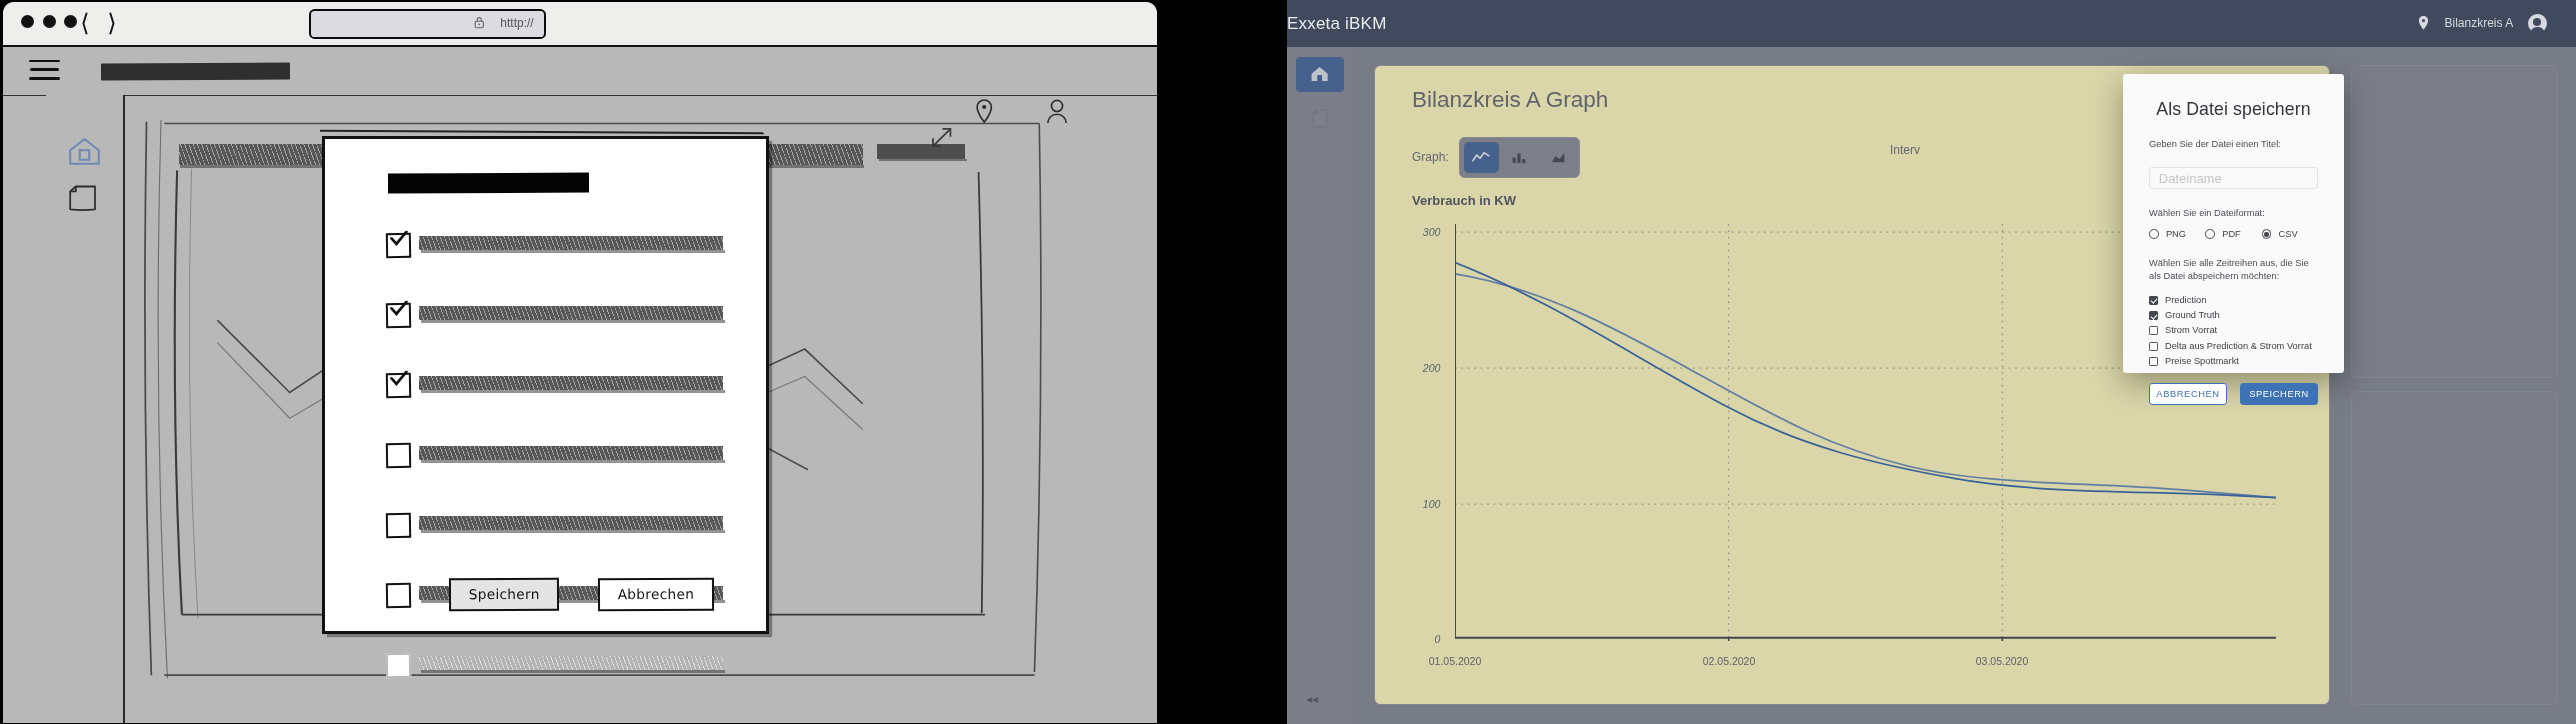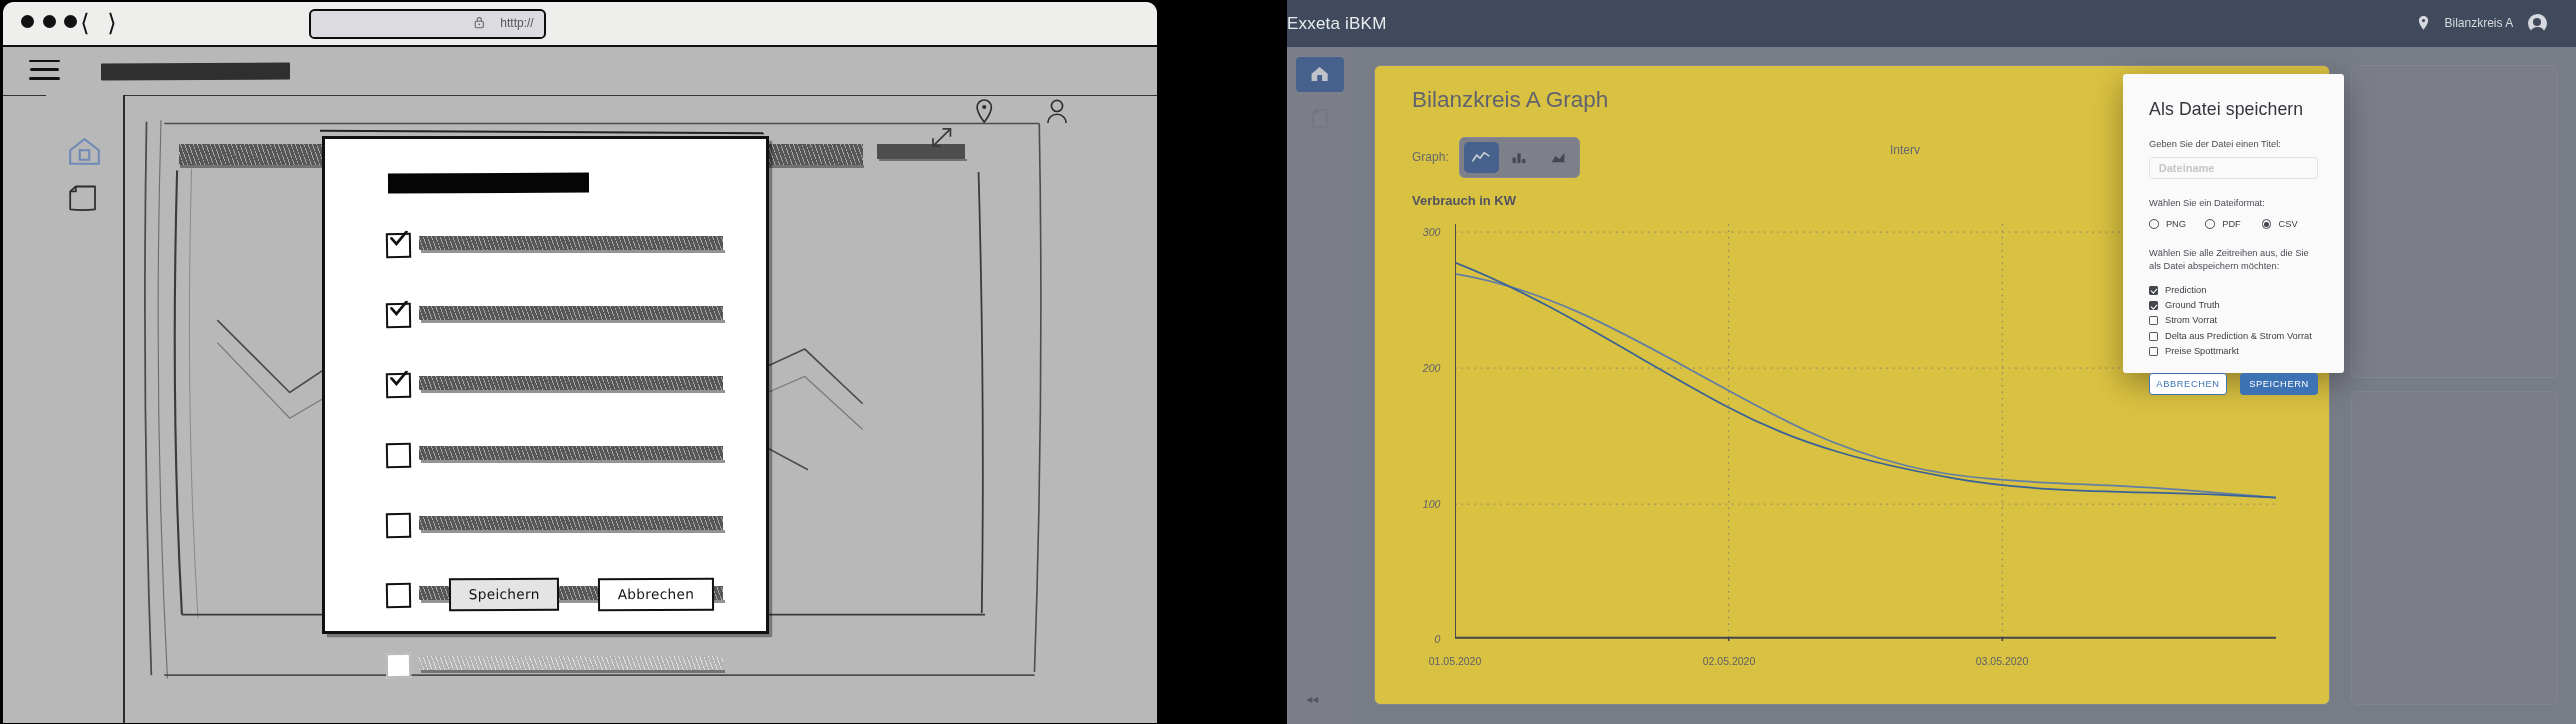--- a/index.html
+++ b/index.html
@@ -88,21 +88,21 @@
   .avatar:before{content:"";position:absolute;left:5.6px;top:4px;width:8px;height:8px;border-radius:50%;background:#414a5c;}
   .avatar:after{content:"";position:absolute;left:2.4px;top:13px;width:14.5px;height:8.8px;border-radius:7.2px 7.2px 0 0;background:#414a5c;}
 
   .app-body{position:absolute;left:0;top:47px;right:0;bottom:0;background:#8a8e99;}
   .app-sidebar{position:absolute;left:0;top:0;width:66px;bottom:0;background:#8e929c;}
   .sb-item{position:relative;width:48px;height:35px;margin:9.7px auto 0;border-radius:4px;
            display:flex;align-items:center;justify-content:center;}
   .sb-item.active{background:#4e6fa0;}
   .sb-collapse{position:absolute;left:19.3px;bottom:17.7px;color:#5d616c;font-size:12px;}
 
-  .main-card{position:absolute;left:87px;top:17.7px;width:954px;bottom:19.3px;background:#fde047;
+  .main-card{position:absolute;left:87px;top:17.7px;width:954px;bottom:19.3px;background:#fef9c3;
              border:0.8px solid #969aa4;border-radius:6.4px;}
   .main-title{position:absolute;left:37px;top:21px;font-size:22.5px;color:#6d717c;}
   .graph-toolbar{position:absolute;left:37px;top:71px;display:flex;align-items:center;gap:10px;}
   .gt-label{font-size:12px;color:#72767f;}
   .gt-group{display:flex;align-items:center;gap:3.2px;background:#8f939d;border:0.8px solid #9a9ea8;
             border-radius:5.6px;padding:4px;}
   .gt-btn{width:35px;height:31px;border-radius:4.8px;display:flex;align-items:center;justify-content:center;}
   .gt-btn.active{background:#4e6fa0;}
   .gt-right{position:absolute;left:515px;top:77px;font-size:12px;color:#72767f;}
 
@@ -114,25 +114,25 @@
 
   .side-cards{position:absolute;left:1064px;top:17.7px;right:17.7px;bottom:19.3px;display:flex;
               flex-direction:column;gap:13px;}
   .side-card{flex:1;background:#8d919b;border:0.8px solid #969aa4;border-radius:6.4px;}
 
   .scrim{position:absolute;left:0;top:0;right:0;bottom:0;background:rgba(30,33,40,.16);}
 
   
   .modal{position:absolute;left:836px;top:27px;width:221px;height:299px;background:#fafafa;
          border-radius:3.2px;box-shadow:0 9.7px 31px rgba(0,0,0,.34);padding:0 26px;box-sizing:border-box;}
-  .m-title{margin:0;padding-top:25px;font-size:17.7px;color:#33363d;font-weight:normal;letter-spacing:0.1px;}
+  .m-title{margin:0;padding-top:25px;font-size:17.7px;color:#33363d;font-weight:normal;letter-spacing:0.1px;text-align:center;}
   .m-lab{margin-top:17.7px;font-size:9.3px;color:#4a4d55;line-height:1.45;}
-  .m-input{margin-top:6px;width:100%;height:22px;box-sizing:border-box;border:0.8px solid #e2e2e4;
-           border-radius:3.2px;background:#fafafa;padding:0 8.8px;font-size:11px;color:#3a3d44;
-           font-family:"Liberation Sans",sans-serif;font-weight:bold;}
+  .m-input{margin-top:16px;width:100%;height:22px;box-sizing:border-box;border:0.8px solid #e2e2e4;
+           border-radius:3.2px;background:#fafafa;padding:0 8.8px;font-size:13px;color:#3a3d44;
+           font-family:"Liberation Sans",sans-serif;}
   .m-input::placeholder{color:#c3c5c9;}
   .m-radios{margin-top:8.8px;display:flex;}
   .m-radio{display:flex;align-items:center;gap:7.2px;width:69px;font-size:9.3px;color:#3d4047;}
   .rc{width:9.7px;height:9.7px;border-radius:50%;border:1.3px solid #43464d;box-sizing:border-box;position:relative;flex:none;}
   .rc.on:after{content:"";position:absolute;left:1.8px;top:1.8px;width:4.5px;height:4.5px;border-radius:50%;background:#43464d;}
   .m-checks{margin-top:5.6px;}
   .m-check{display:flex;align-items:flex-end;gap:7.2px;height:15.3px;font-size:9.3px;color:#3d4047;}
   .cb{width:8.8px;height:8.8px;border:1.3px solid #53565d;box-sizing:border-box;border-radius:1.2px;
       position:relative;flex:none;background:#fafafa;}
   .cb.on{background:#43464d;border-color:#43464d;}

